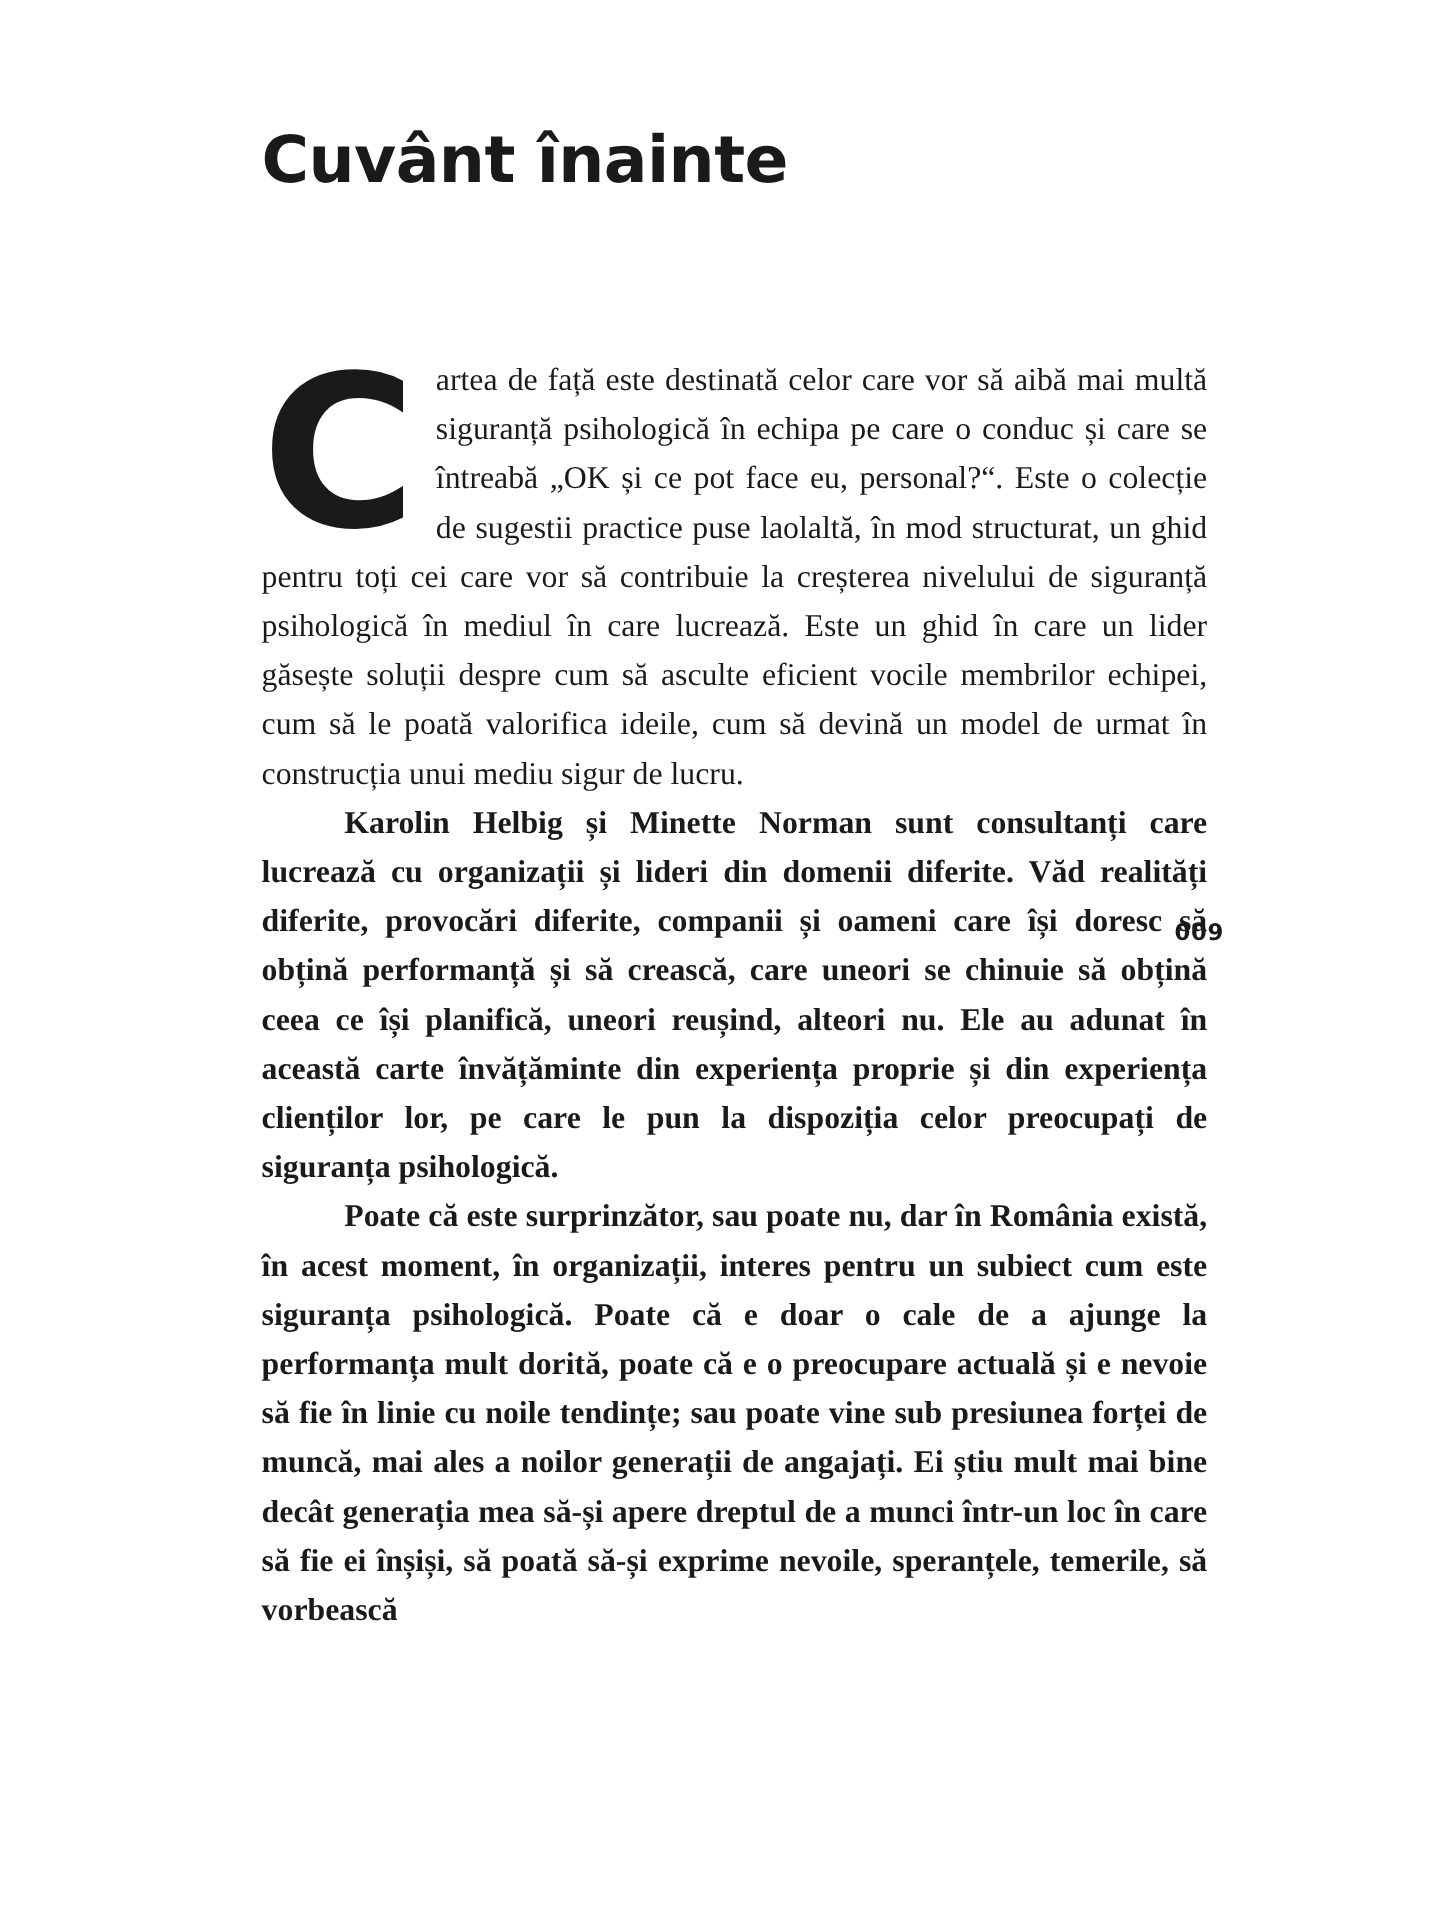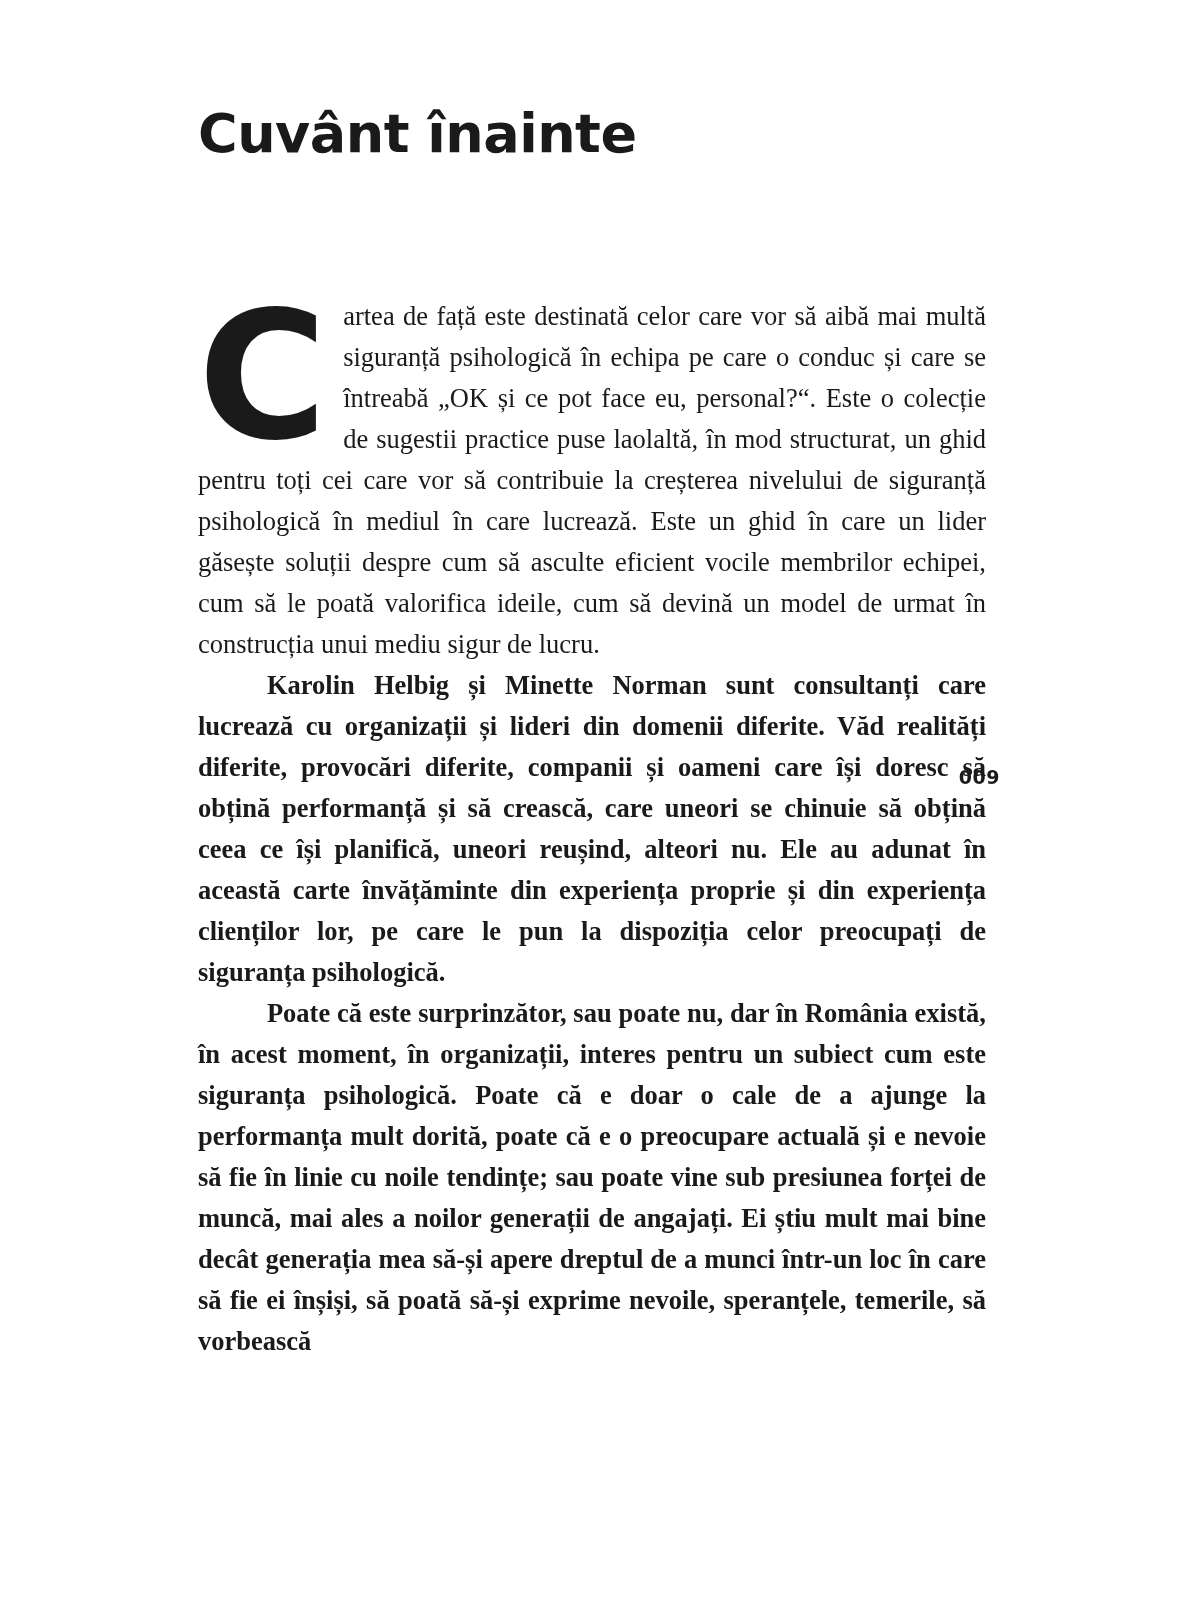--- a/index.html
+++ b/index.html
@@ -8,20 +8,21 @@
     background: #ffffff;
   }
   .page {
     position: relative;
     width: 1104px;
     height: 1600px;
     background: #ffffff;
     overflow: hidden;
     font-family: "Liberation Serif", serif;
     color: #1a1a1a;
+    margin-left: 20px;
   }
   .chapter-title {
     position: absolute;
     left: 198px;
     top: 104px;
     font-family: "DejaVu Sans", sans-serif;
     font-weight: bold;
     font-size: 54px;
     letter-spacing: -0.5px;
     color: #1a1a1a;

